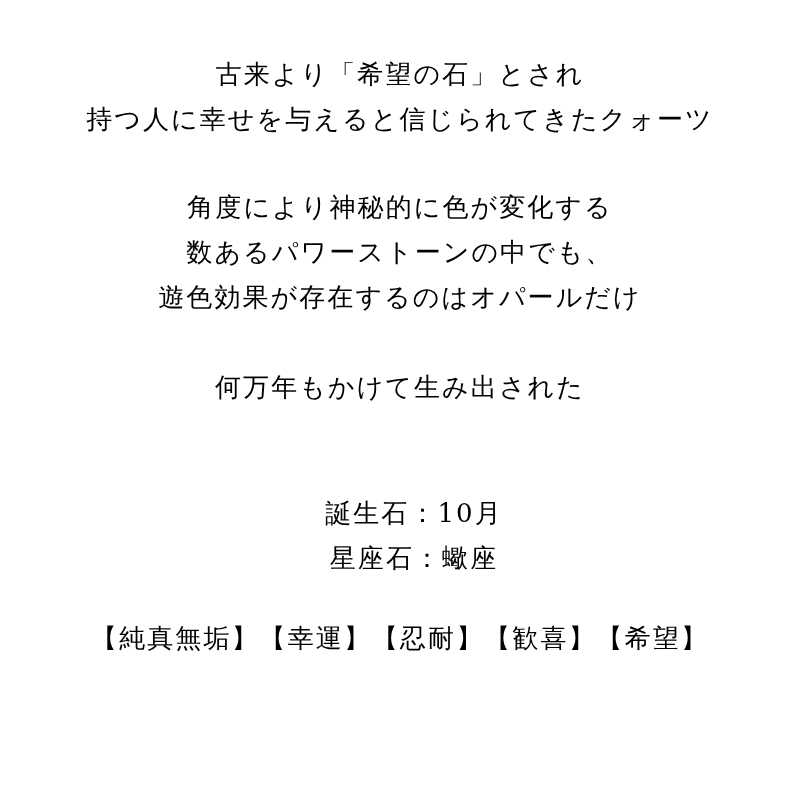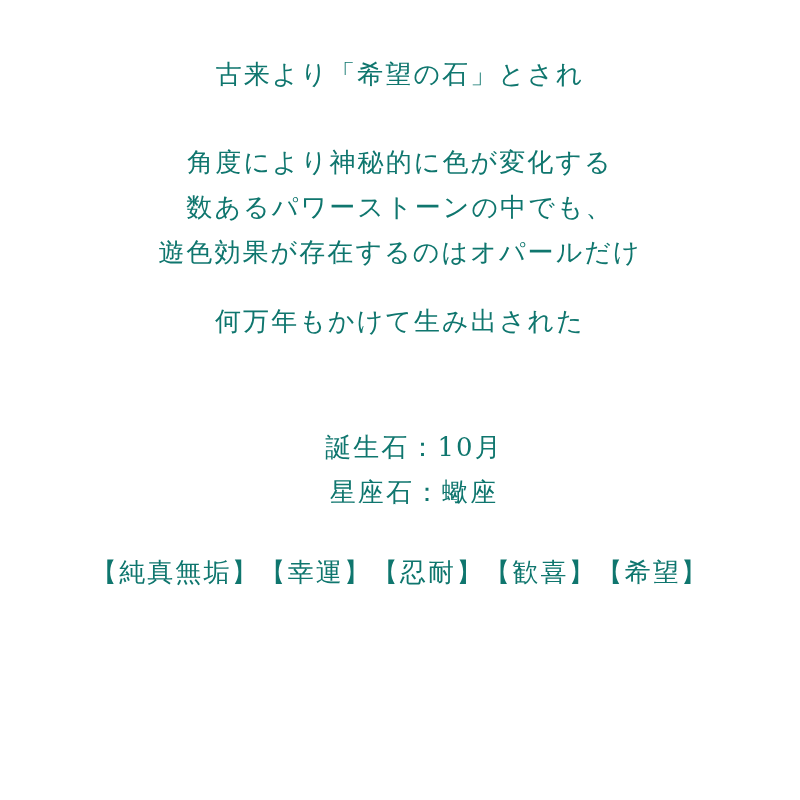--- a/index.html
+++ b/index.html
@@ -8,47 +8,48 @@
     background: #ffffff;
   }
   .page {
     position: relative;
     width: 800px;
     height: 800px;
     background: #ffffff;
     box-sizing: border-box;
     padding-top: 52px;
     font-family: "DejaVu Serif", "Liberation Serif", serif;
-    color: #0f766e;
+    color: #000000;
     font-size: 26px;
     line-height: 45px;
     letter-spacing: 0.08em;
     text-align: center;
     overflow: hidden;
   }
   .block {
     margin: 0;
   }
   .line {
     display: block;
     white-space: nowrap;
   }
   .block-intro      { margin-top: 0; }
   .block-powerstone { margin-top: 43px; }
-  .block-unique     { margin-top: 24px; }
+  .block-unique     { margin-top: 45px; }
   .block-stones     { margin-top: 81px; padding-left: 28px; }
   .block-meanings   { margin-top: 35px; }
 </style>
 </head>
 <body>
 
 <div class="page">
 
   <p class="block block-intro">
     <span class="line">古来より「希望の石」とされ</span>
+    <span class="line">持つ人に幸せを与えると信じられてきたクォーツ</span>
   </p>
 
   <p class="block block-powerstone">
     <span class="line">角度により神秘的に色が変化する</span>
     <span class="line">数あるパワーストーンの中でも、</span>
     <span class="line">遊色効果が存在するのはオパールだけ</span>
   </p>
 
   <p class="block block-unique">
     <span class="line">何万年もかけて生み出された</span>

